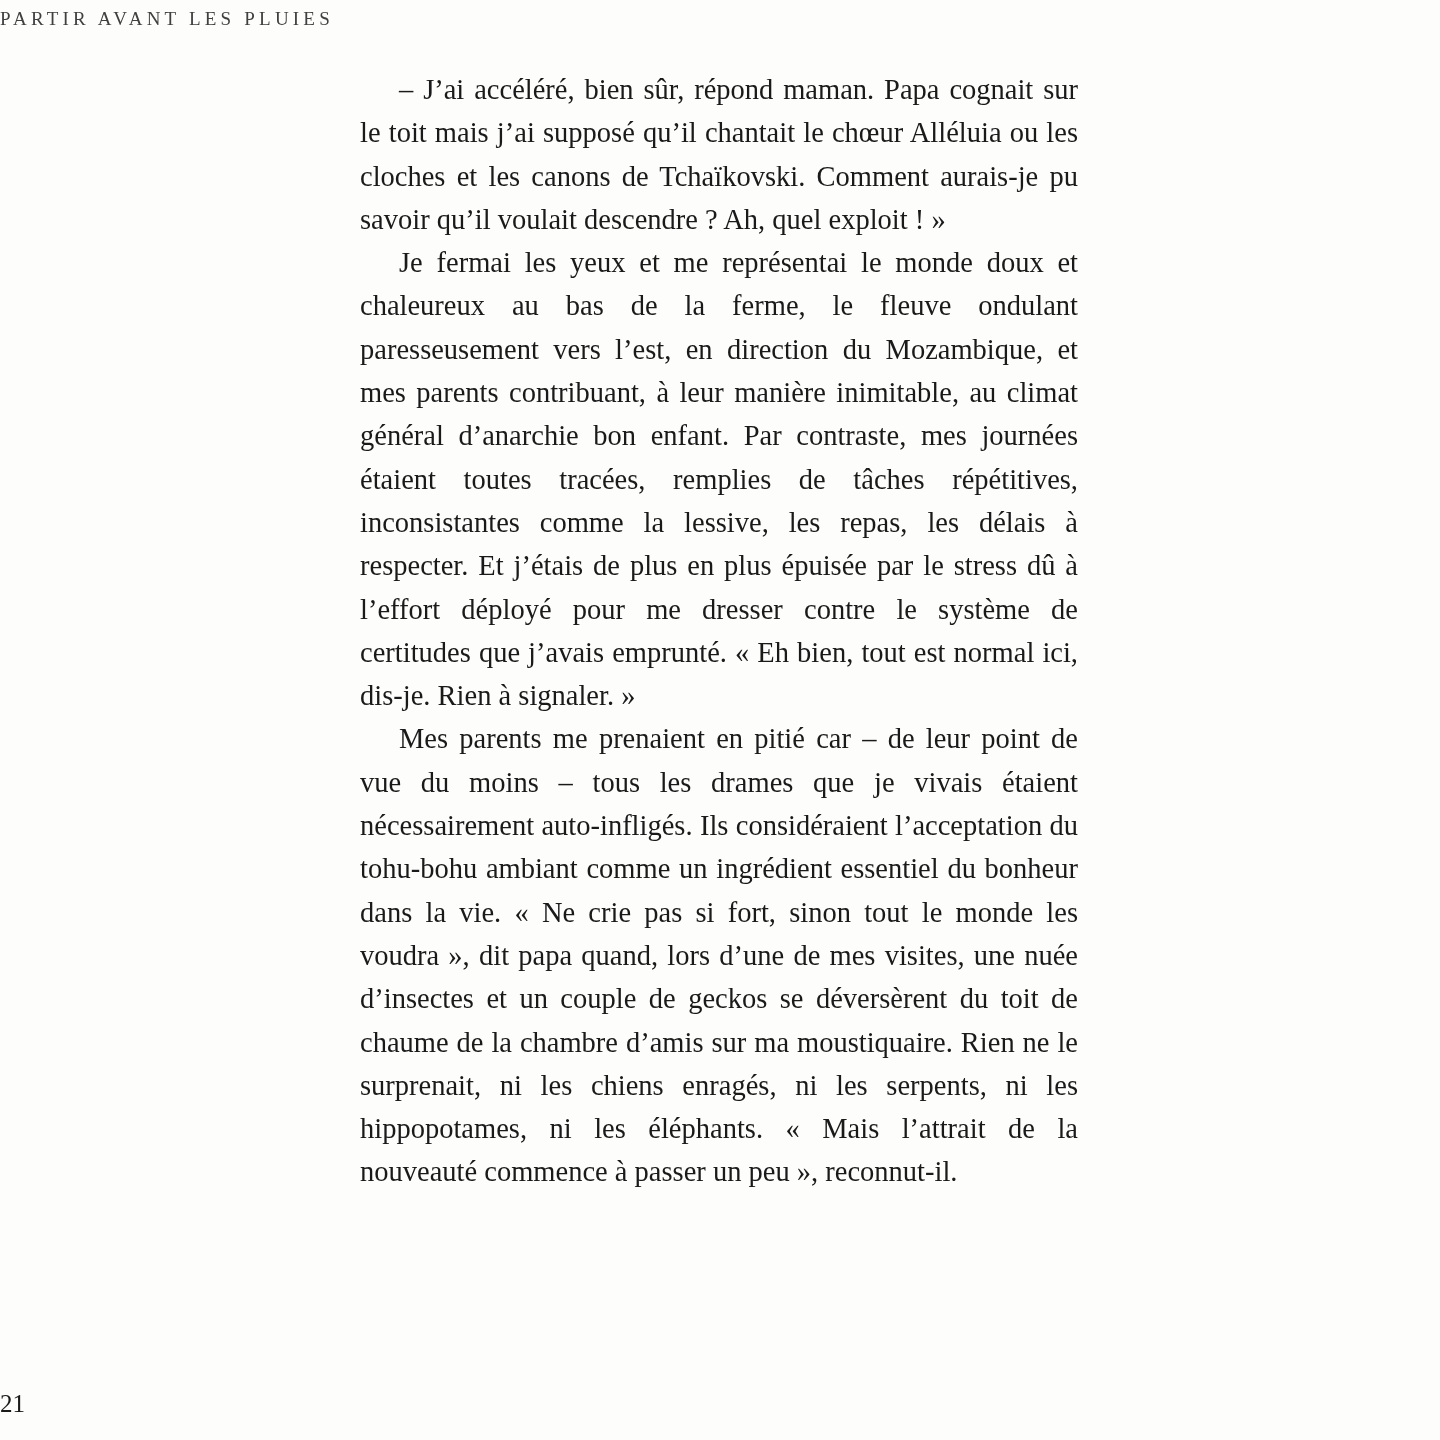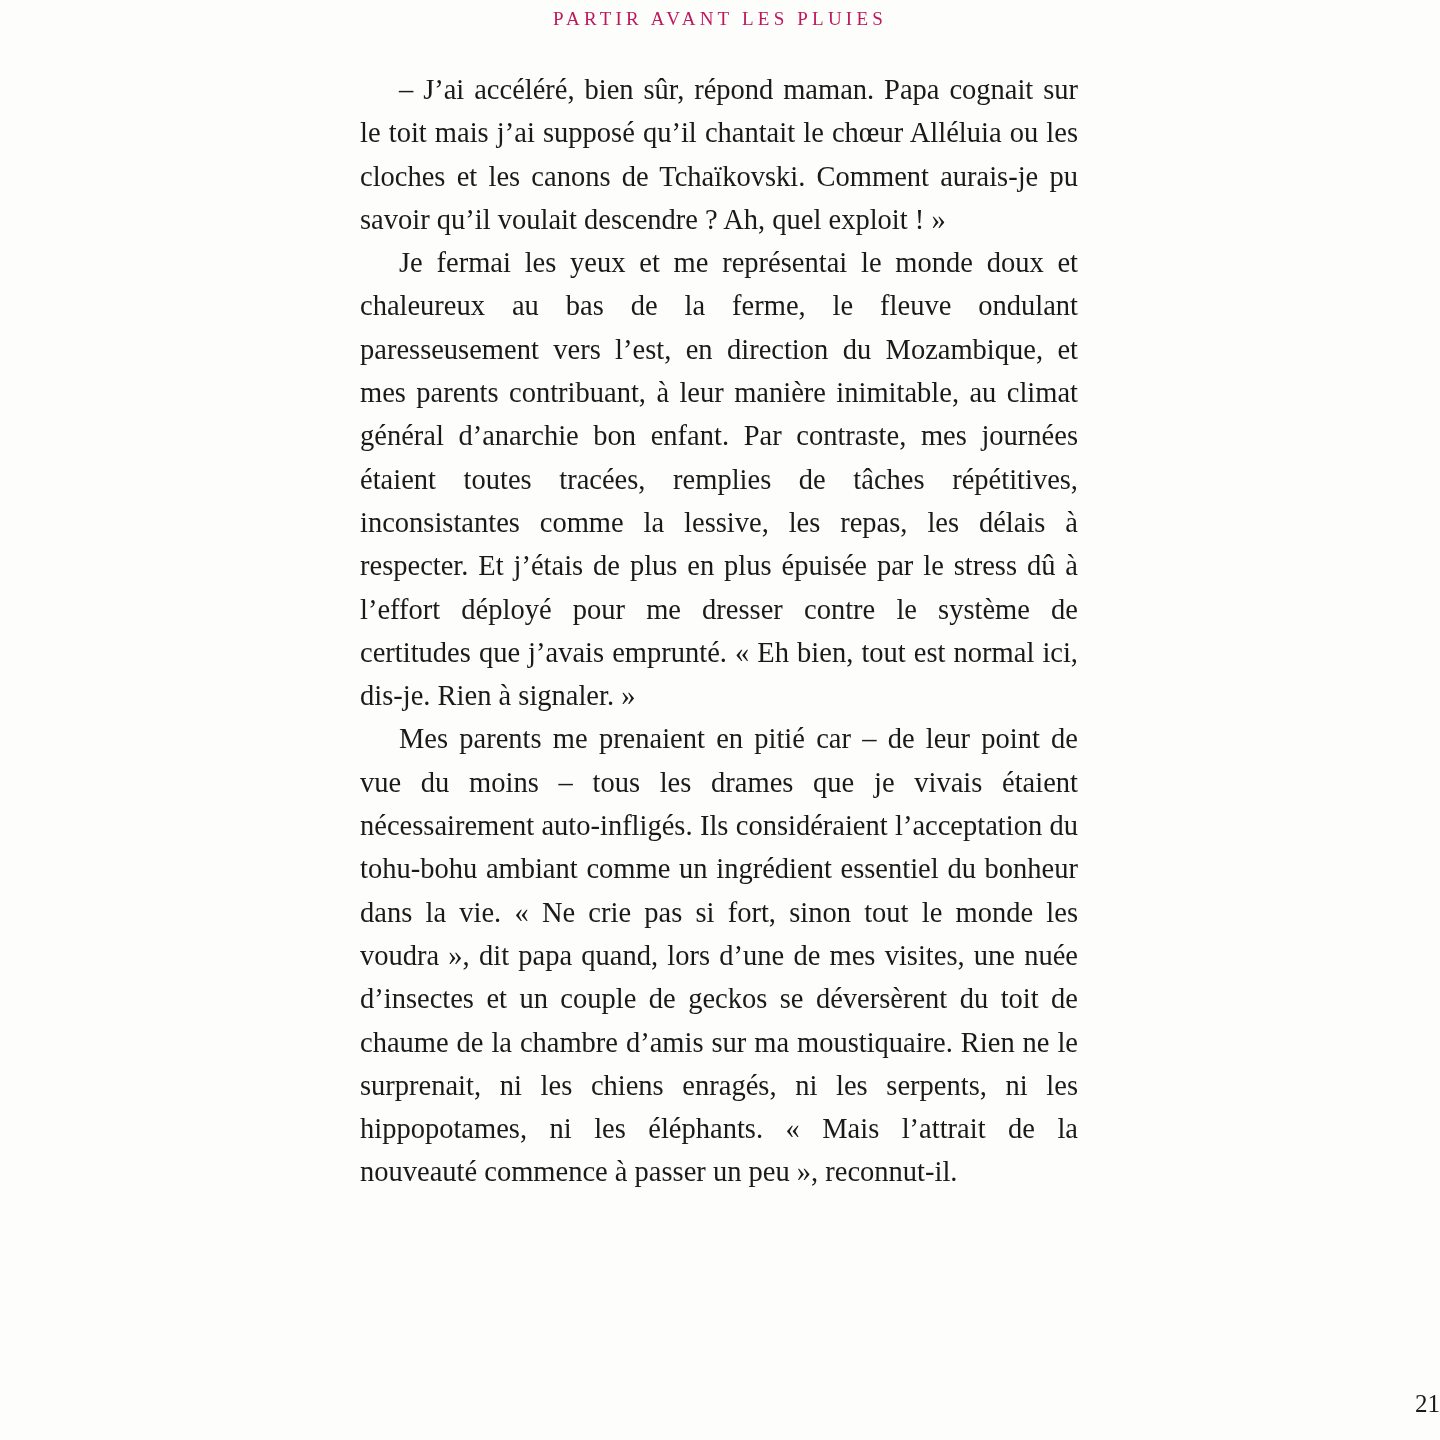--- a/index.html
+++ b/index.html
@@ -18,24 +18,23 @@
     position: relative;
     width: 1440px;
     height: 1440px;
     box-sizing: border-box;
   }
   .running-head {
     position: absolute;
     top: 8px;
     left: 0;
     width: 1440px;
-    text-align: center;
     font-size: 19px;
     letter-spacing: 4.2px;
-    color: #be185d;
+    color: #404040;
     font-variant: small-caps;
     text-transform: uppercase;
   }
   .text-block {
     position: absolute;
     top: 68px;
     left: 360px;
     width: 718px;
   }
   .text-block p {
@@ -49,21 +48,21 @@
     font-family: Liberation Serif, serif;
   }
   .text-block p.last-line-full {
     text-align-last: left;
   }
   .folio {
     position: absolute;
     bottom: 22px;
     left: 0;
     width: 1440px;
-    text-align: right;
+    text-align: left;
     font-size: 25px;
     color: #1a1a1a;
   }
 </style>
 </head>
 <body>
 
 <div class="page">
 
   <div class="running-head">Partir avant les pluies</div>

